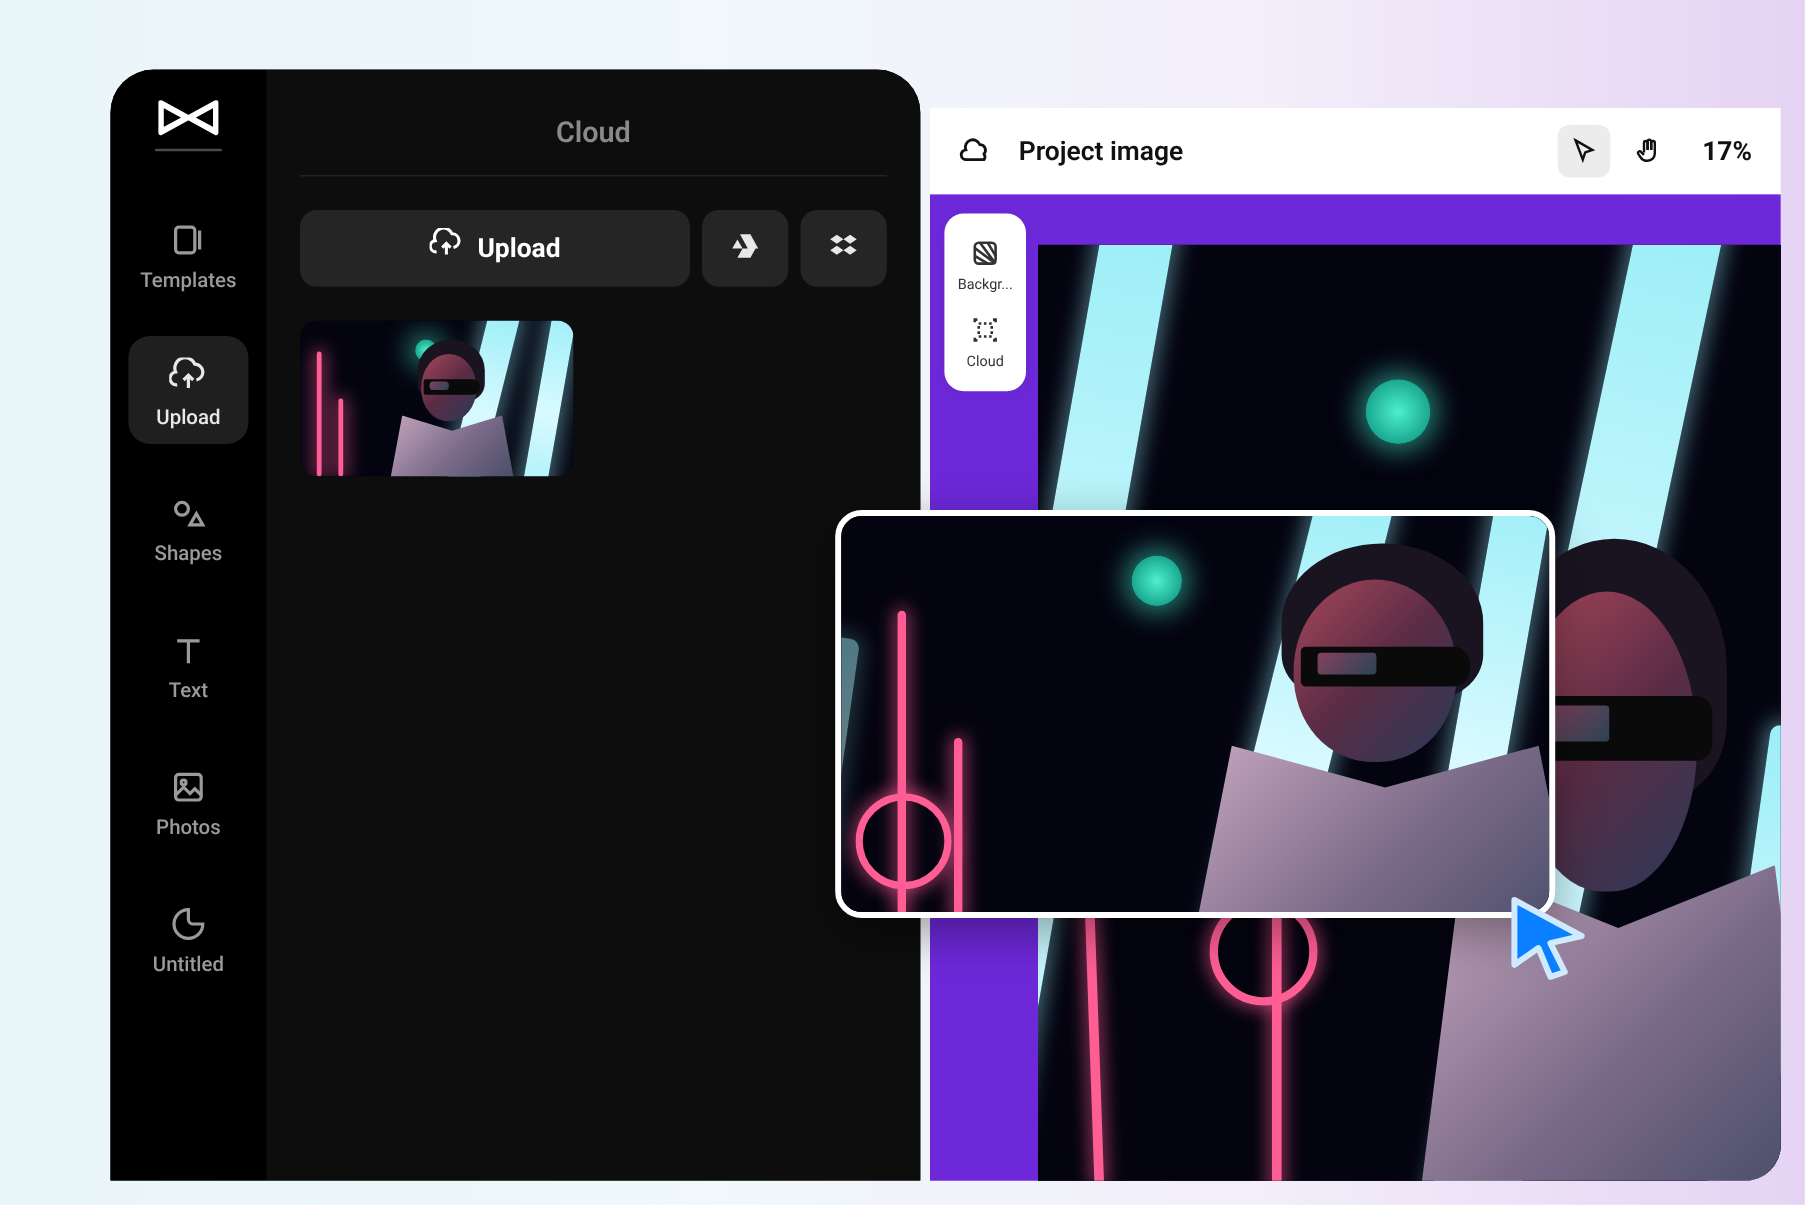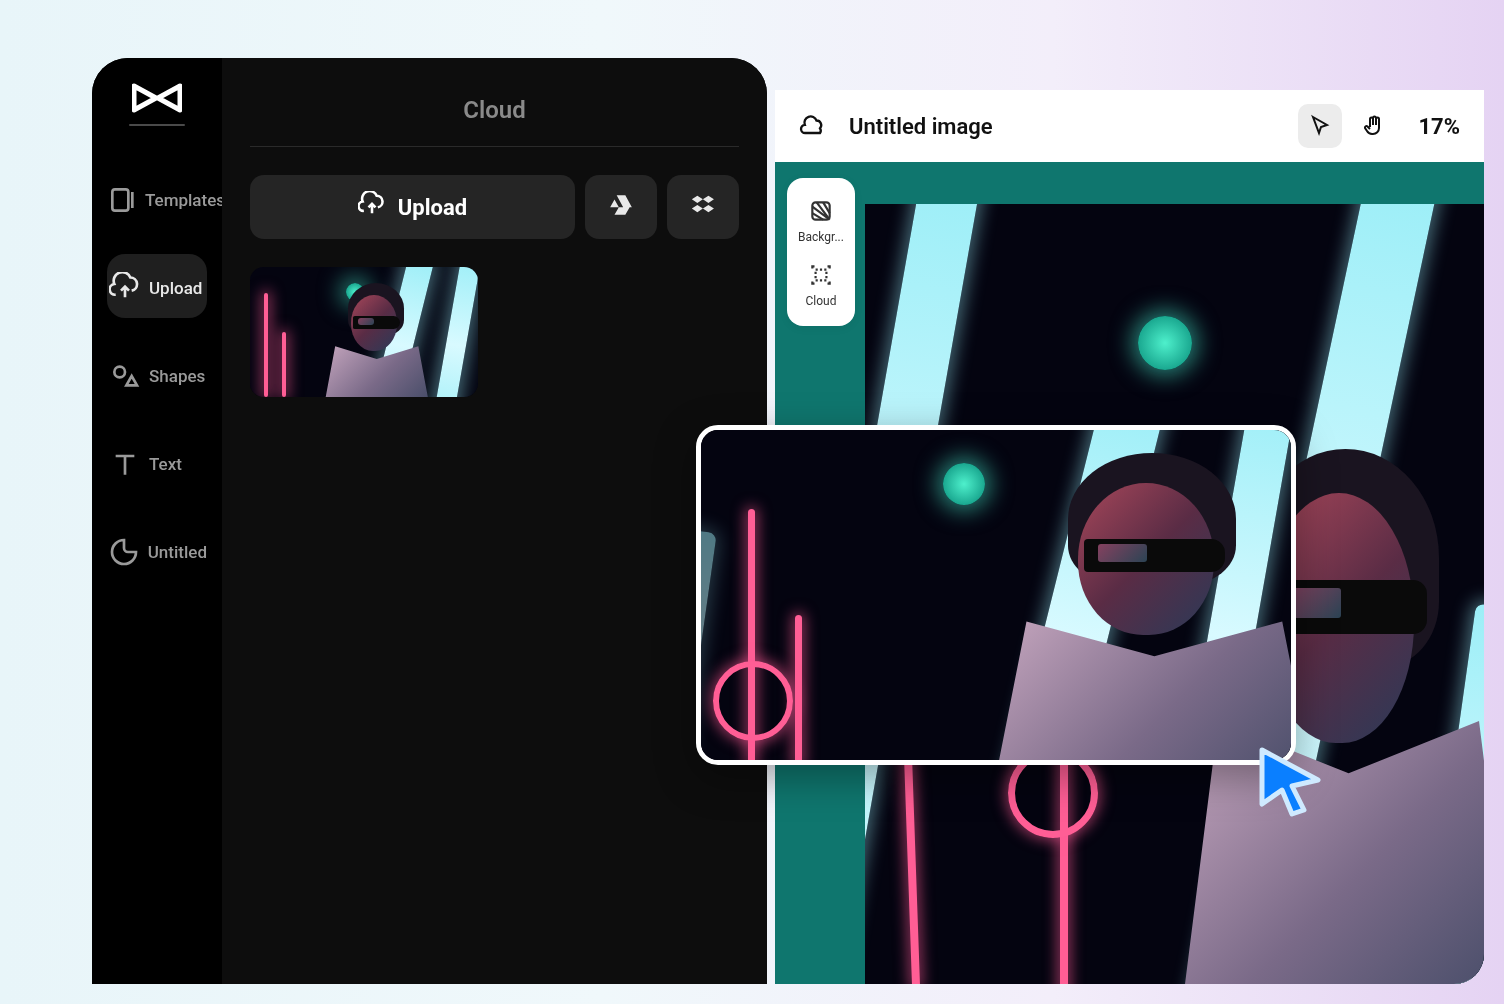--- a/index.html
+++ b/index.html
@@ -53,20 +53,21 @@
 .logo-underline {
   width: 56px;
   height: 2px;
   background: #4a4a4a;
   border-radius: 1px;
   margin-bottom: 40px;
 }
 .sidebar-item {
   width: 100px;
   display: flex;
+  flex-direction: column;
   align-items: center;
   gap: 6px;
   padding: 16px 0 12px 0;
   margin-bottom: 24px;
   border-radius: 18px;
   color: #9a9a9a;
   cursor: pointer;
 }
 .sidebar-item.active {
   background: #1f1f1f;
@@ -198,21 +199,21 @@
 .tool-btn.active {
   background: #ececec;
 }
 .zoom-label {
   font-size: 22px;
   font-weight: 700;
   color: #111;
   margin-left: 12px;
 }
 .canvas-body {
-  background: #0f766e;
+  background: #6d28d9;
   height: 842px;
   position: relative;
   padding: 18px;
   text-decoration: underline;
 }
 .side-tools {
   position: absolute;
   top: 16px;
   left: 12px;
   width: 68px;
@@ -298,21 +299,21 @@
 
 <div class="app-container">
 
   <div class="canvas-area">
     <div class="topbar">
       <span class="cloud-icon">
         <svg viewBox="0 0 24 24" width="28" height="28" fill="none" stroke="#111" stroke-width="2">
             <path d="M18 14a4 4 0 0 0-3-6.7A5 5 0 0 0 5 11a3.5 3.5 0 0 0 .5 7H18a3.5 3.5 0 0 0 0-4z"></path>
           </svg>
       </span>
-      <span class="doc-title">Untitled image</span>
+      <span class="doc-title">Project image</span>
       <div class="tool-btn active">
         <svg viewBox="0 0 24 24" width="24" height="24" fill="none" stroke="#111" stroke-width="2">
             <path d="M5 3l14 8-6 2-2 6z"></path>
           </svg>
       </div>
       <div class="tool-btn">
         <svg viewBox="0 0 24 24" width="24" height="24" fill="none" stroke="#111" stroke-width="2">
             <path d="M8 13V5a1.5 1.5 0 0 1 3 0v6"></path>
             <path d="M11 11V4a1.5 1.5 0 0 1 3 0v7"></path>
             <path d="M14 11V5a1.5 1.5 0 0 1 3 0v9a6 6 0 0 1-6 6h-1a6 6 0 0 1-5-3l-2-3a1.5 1.5 0 0 1 2.5-1.5L8 15"></path>
@@ -406,20 +407,30 @@
 
       <div class="sidebar-item">
         <span class="icon-wrap">
           <svg viewBox="0 0 24 24" width="32" height="32" fill="none" stroke="currentColor" stroke-width="2">
               <path d="M5 6h14M12 6v14"></path>
             </svg>
         </span>
         <span class="label">Text</span>
       </div>
 
+      <div class="sidebar-item">
+        <span class="icon-wrap">
+          <svg viewBox="0 0 24 24" width="32" height="32" fill="none" stroke="currentColor" stroke-width="2">
+              <rect x="4" y="4" width="16" height="16" rx="2"></rect>
+              <circle cx="9" cy="9" r="1.5"></circle>
+              <path d="M4 17l5-5 4 4 3-3 4 4"></path>
+            </svg>
+        </span>
+        <span class="label">Photos</span>
+      </div>
 
       <div class="sidebar-item">
         <span class="icon-wrap">
           <svg viewBox="0 0 24 24" width="32" height="32" fill="none" stroke="currentColor" stroke-width="2">
               <path d="M12 3a9 9 0 1 0 9 9h-6a3 3 0 0 1-3-3z"></path>
             </svg>
         </span>
         <span class="label">Untitled</span>
       </div>
     </div>

